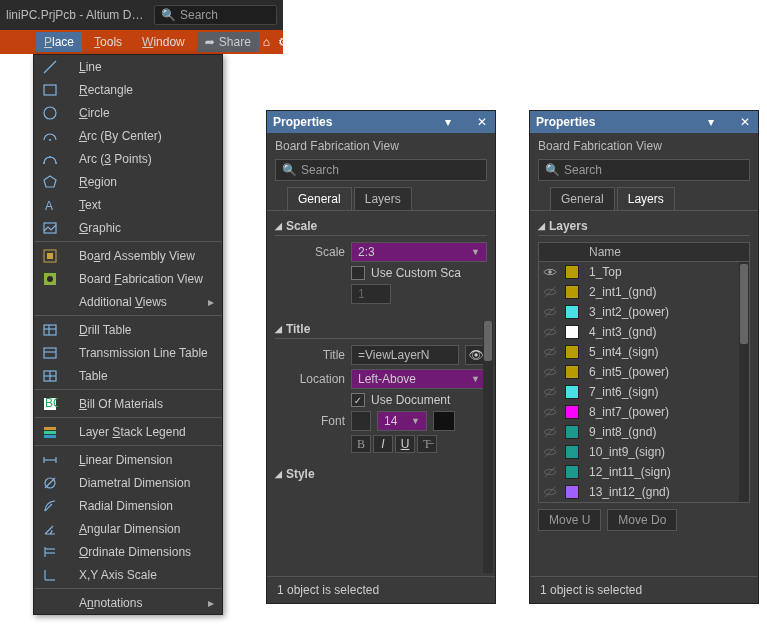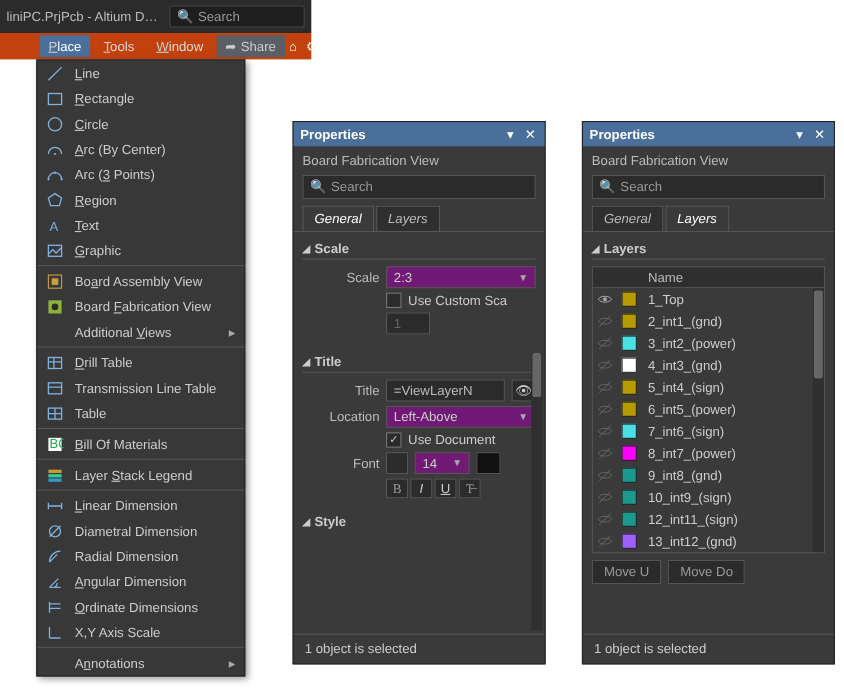--- a/index.html
+++ b/index.html
@@ -9,38 +9,38 @@
 .searchbox{display:flex;align-items:center;background:#1e1e1e;border:1px solid #444;border-radius:2px;height:20px;padding:0 6px;gap:4px;flex:1;}
 .searchbox .icon{color:#999;}
 .searchbox span.ph{color:#999;}
 .menubar{position:absolute;left:0;top:30px;width:283px;height:24px;background:#c2410c;display:flex;align-items:center;padding-left:36px;gap:4px;}
 .menubar .menu-item{padding:3px 8px;color:#ddd;}
 .menubar .menu-item.active{background:#4a6f9b;color:#fff;}
 .menubar .menu-item u{text-decoration:underline;}
 .menubar .share{background:#5a5f66;color:#fff;padding:3px 8px;display:flex;align-items:center;gap:4px;}
 .menubar .tail{display:flex;align-items:center;margin-left:auto;gap:8px;padding-right:6px;}
 .dropdown{position:absolute;left:33px;top:54px;width:190px;background:#383838;border:1px solid #222;box-shadow:2px 2px 6px rgba(0,0,0,.4);}
-.dropdown .row{display:flex;align-items:center;height:23px;padding:0 8px;gap:10px;}
+.dropdown .row{display:flex;align-items:center;height:23px;padding:0 8px;gap:21px;}
 .dropdown .sep{height:1px;background:#555;margin:2px 0;}
 .dropdown .ico{width:16px;height:16px;display:flex;align-items:center;justify-content:center;}
 .dropdown .ico svg{width:16px;height:16px;}
 .dropdown .sub{margin-left:auto;color:#aaa;}
 .dropdown .label u{text-decoration:underline;}
 
 .panel{position:absolute;width:230px;background:#3a3a3a;border:1px solid #222;display:flex;flex-direction:column;}
 .panel.left{left:266px;top:110px;height:494px;}
 .panel.right{left:529px;top:110px;height:494px;}
-.panel .hdr{height:22px;background:#4a6f9b;display:flex;align-items:center;padding:0 6px;gap:6px;}
+.panel .hdr{height:22px;background:#4a6f9b;display:flex;align-items:center;padding:0 6px;gap:22px;}
 .panel .hdr .ttl{color:#fff;font-weight:bold;}
 .panel .hdr .spacer{flex:1;}
 .panel .hdr .pbtn{color:#fff;cursor:pointer;padding:0 2px;}
 .panel .sub{padding:6px 8px;color:#bbb;}
 .panel .sbx{margin:0 8px 6px 8px;display:flex;align-items:center;background:#2b2b2b;border:1px solid #555;height:22px;padding:0 6px;gap:4px;}
 .panel .sbx span.ph{color:#999;}
-.tabs{display:flex;padding:0 8px;gap:2px;border-bottom:1px solid #555;font-style:italic;}
+.tabs{display:flex;padding:0 20px;gap:2px;border-bottom:1px solid #555;}
 .tabs .tab{padding:4px 10px;background:#2f2f2f;border:1px solid #555;border-bottom:none;color:#bbb;cursor:pointer;}
 .tabs .tab.active{background:#3a3a3a;color:#fff;}
 .section{padding:6px 8px;}
 .section .shdr{display:flex;align-items:center;gap:4px;font-weight:bold;color:#fff;padding:2px 0;border-bottom:1px solid #555;margin-bottom:6px;}
 .section .shdr .tri{font-size:9px;}
 .frow{display:flex;align-items:center;margin:4px 0;gap:6px;}
 .frow .flab{width:70px;text-align:right;color:#bbb;}
 .selectlike{flex:1;background:#701a75;border:1px solid #555;height:20px;display:flex;align-items:center;padding:0 6px;justify-content:space-between;}
 .selectlike .arrow{color:#aaa;font-size:9px;}
 .inputlike{flex:1;background:#2b2b2b;border:1px solid #555;height:20px;display:flex;align-items:center;padding:0 6px;color:#bbb;}

